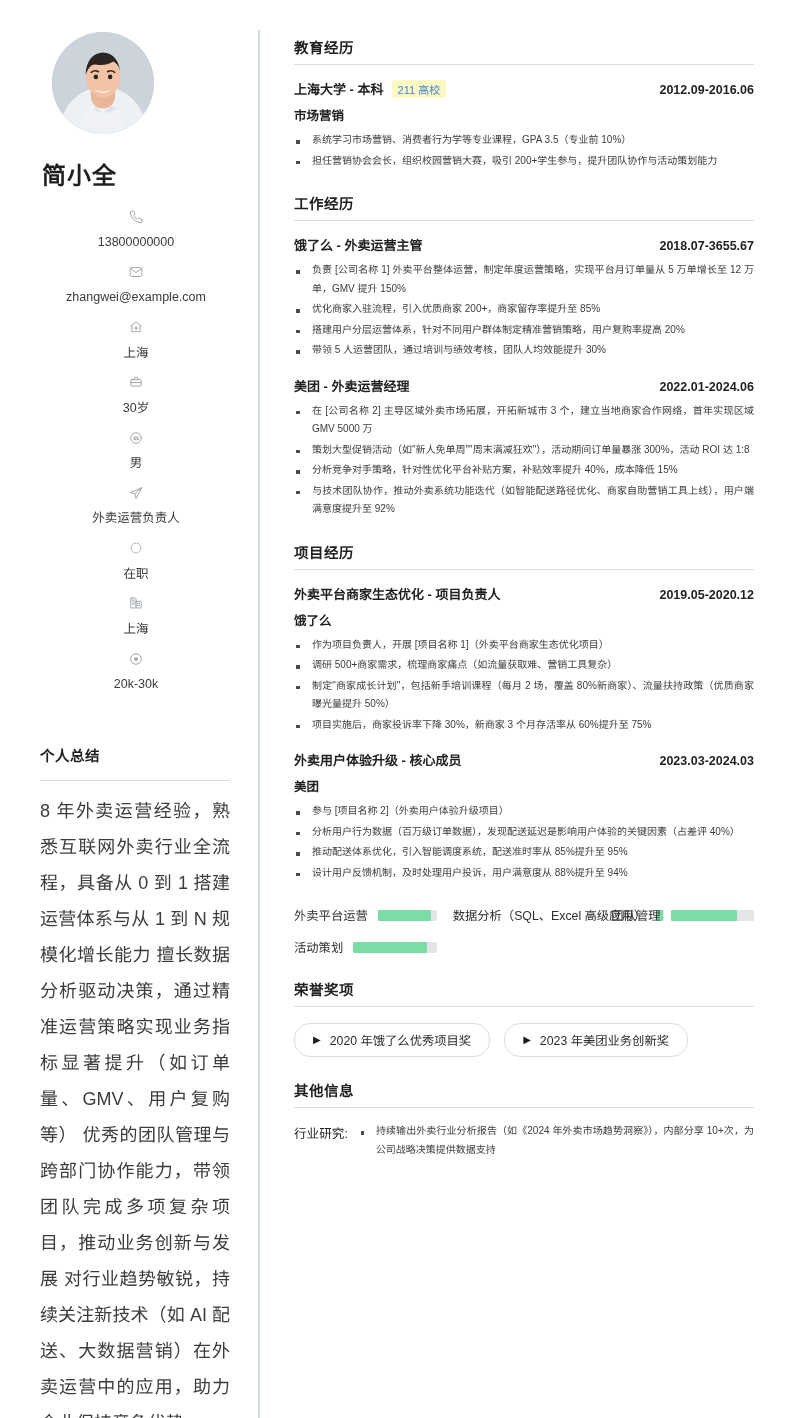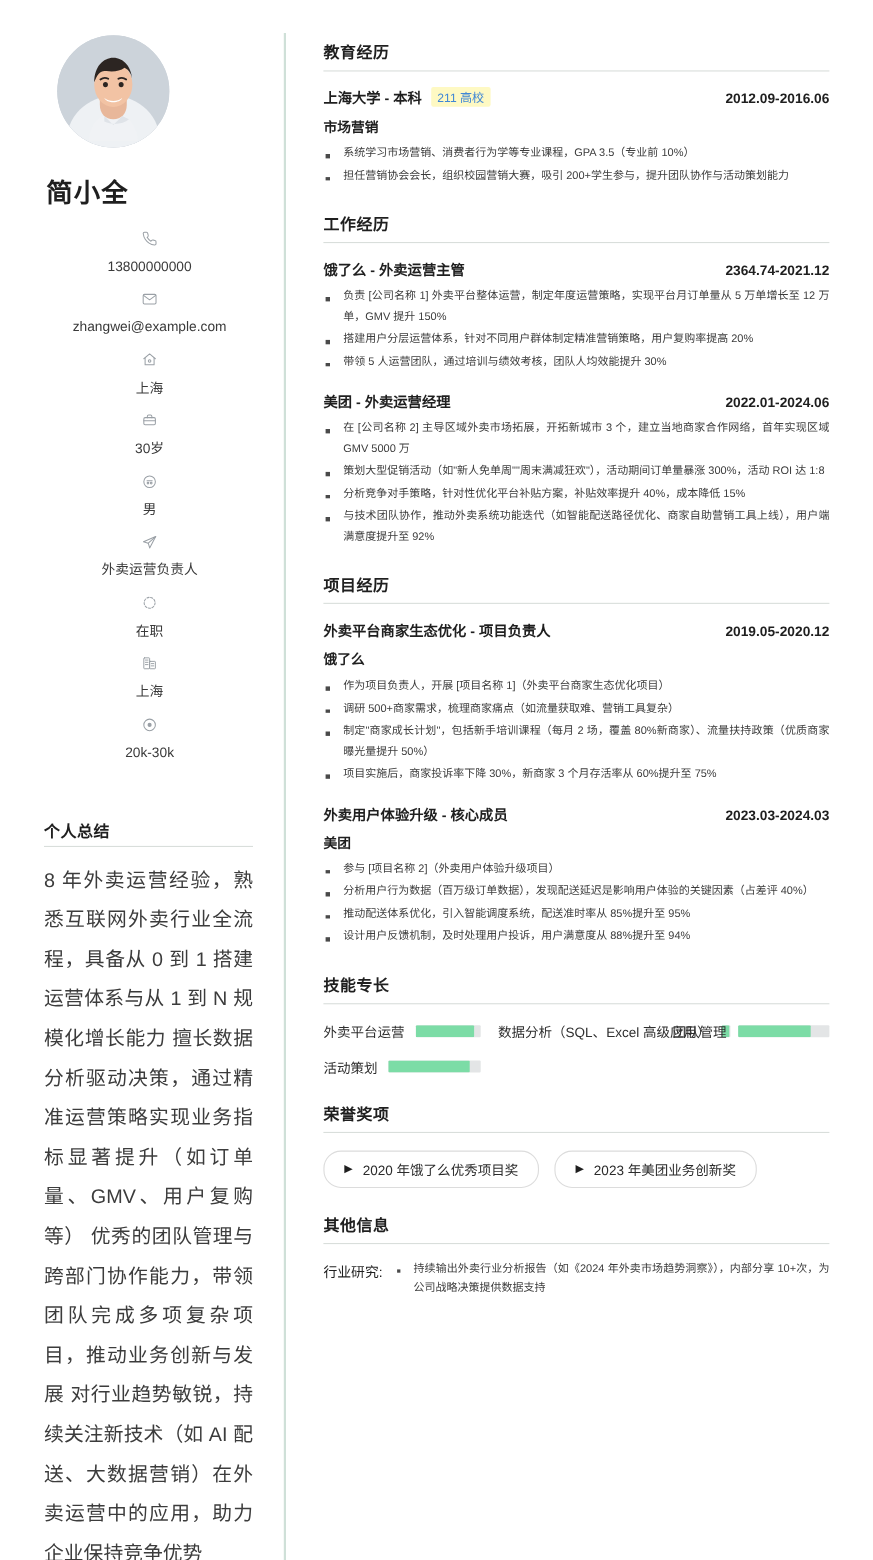--- a/index.html
+++ b/index.html
@@ -63,21 +63,21 @@
     justify-content: center;
   }
   .contact-item .ci svg { width: 14px; height: 14px; display: block; }
   .contact-text { white-space: nowrap; }
 
   .side-section { margin-top: 52px; }
   .side-heading {
     font-size: 14.5px;
     font-weight: 700;
     color: #1f1f1f;
-    padding-bottom: 4px;
+    padding-bottom: 15px;
     border-bottom: 1px solid #d9dedb;
     margin-bottom: 12px;
     letter-spacing: .5px;
   }
   .summary-text {
     font-size: 18px;
     line-height: 2.0;
     color: #3c3c3c;
     text-align: justify;
     text-justify: inter-character;
@@ -117,21 +117,21 @@
     align-items: baseline;
     justify-content: space-between;
     gap: 12px;
     margin-bottom: 7px;
   }
   .entry-title {
     font-size: 13px;
     font-weight: 700;
     color: #1f1f1f;
     display: flex;
-    align-items: flex-start;
+    align-items: flex-end;
     gap: 8px;
     flex: 1 1 auto;
     min-width: 0;
   }
   .badge {
     display: inline-block;
     background: #fef9c3;
     color: #3f87d6;
     font-size: 11px;
     font-weight: 400;
@@ -382,24 +382,25 @@
     </section>
 
     <section class="section">
       <h2 class="sec-heading">工作经历</h2>
 
       <div class="entry">
         <div class="entry-head">
           <div class="entry-title">
             <span>饿了么 - 外卖运营主管</span>
           </div>
-          <span class="entry-date">2364.74-2021.12</span>
+          <span class="entry-date">2018.07-3655.67</span>
         </div>
         <ul class="bullets">
           <li>负责 [公司名称 1] 外卖平台整体运营，制定年度运营策略，实现平台月订单量从 5 万单增长至 12 万单，GMV 提升 150%</li>
+          <li>优化商家入驻流程，引入优质商家 200+，商家留存率提升至 85%</li>
           <li>搭建用户分层运营体系，针对不同用户群体制定精准营销策略，用户复购率提高 20%</li>
           <li>带领 5 人运营团队，通过培训与绩效考核，团队人均效能提升 30%</li>
         </ul>
       </div>
 
       <div class="entry">
         <div class="entry-head">
           <div class="entry-title">
             <span>美团 - 外卖运营经理</span>
           </div>
@@ -444,21 +445,20 @@
         <ul class="bullets">
           <li>参与 [项目名称 2]（外卖用户体验升级项目）</li>
           <li>分析用户行为数据（百万级订单数据），发现配送延迟是影响用户体验的关键因素（占差评 40%）</li>
           <li>推动配送体系优化，引入智能调度系统，配送准时率从 85%提升至 95%</li>
           <li>设计用户反馈机制，及时处理用户投诉，用户满意度从 88%提升至 94%</li>
         </ul>
       </div>
     </section>
 
     <section class="section">
-      <h2 class="sec-heading">技能专长</h2>
       <div class="skills-grid">
         <div class="skill-row">
           <span class="skill-name">外卖平台运营</span>
           <div class="skill-track">
             <div class="skill-fill" style="width: 90%;"></div>
           </div>
         </div>
         <div class="skill-row">
           <span class="skill-name">数据分析（SQL、Excel 高级应用）</span>
           <div class="skill-track">

